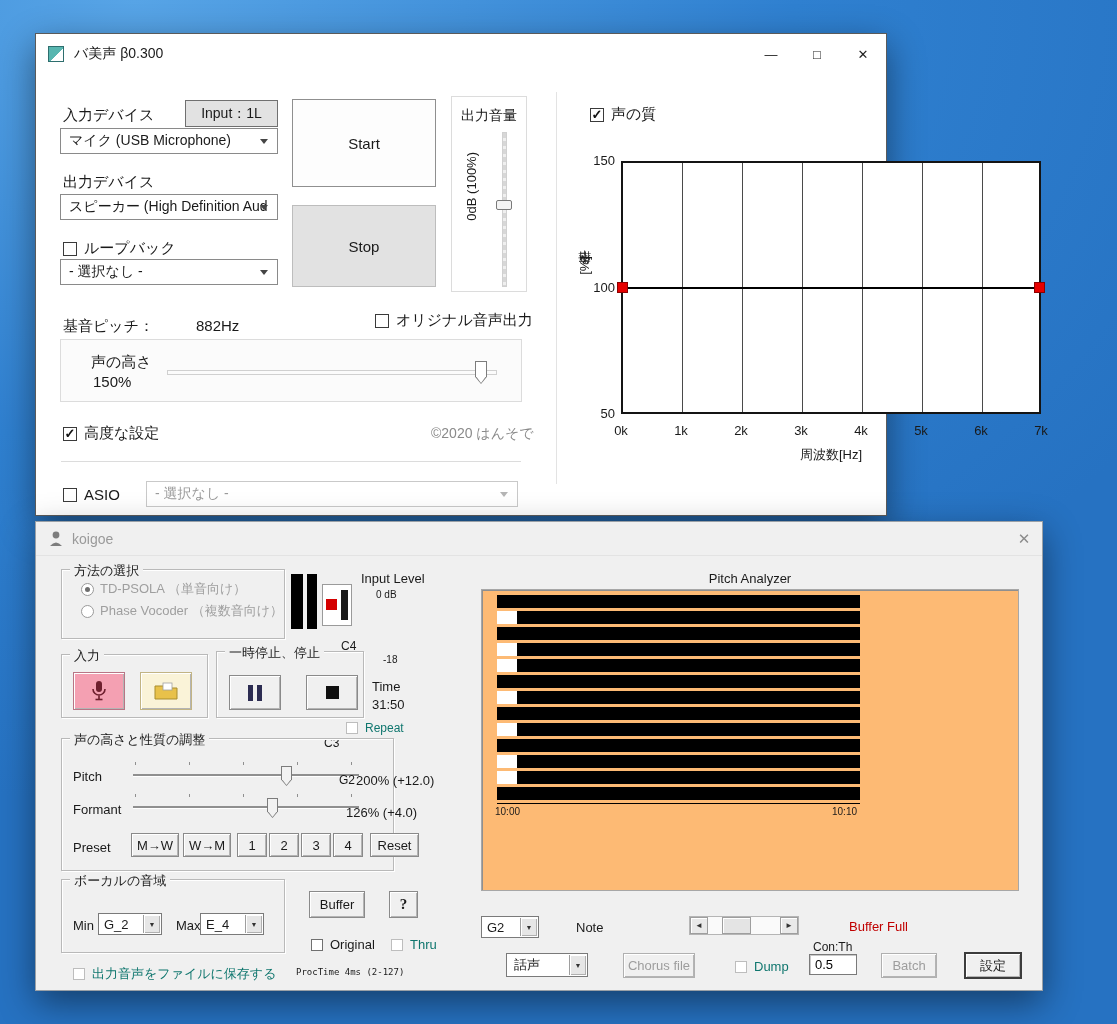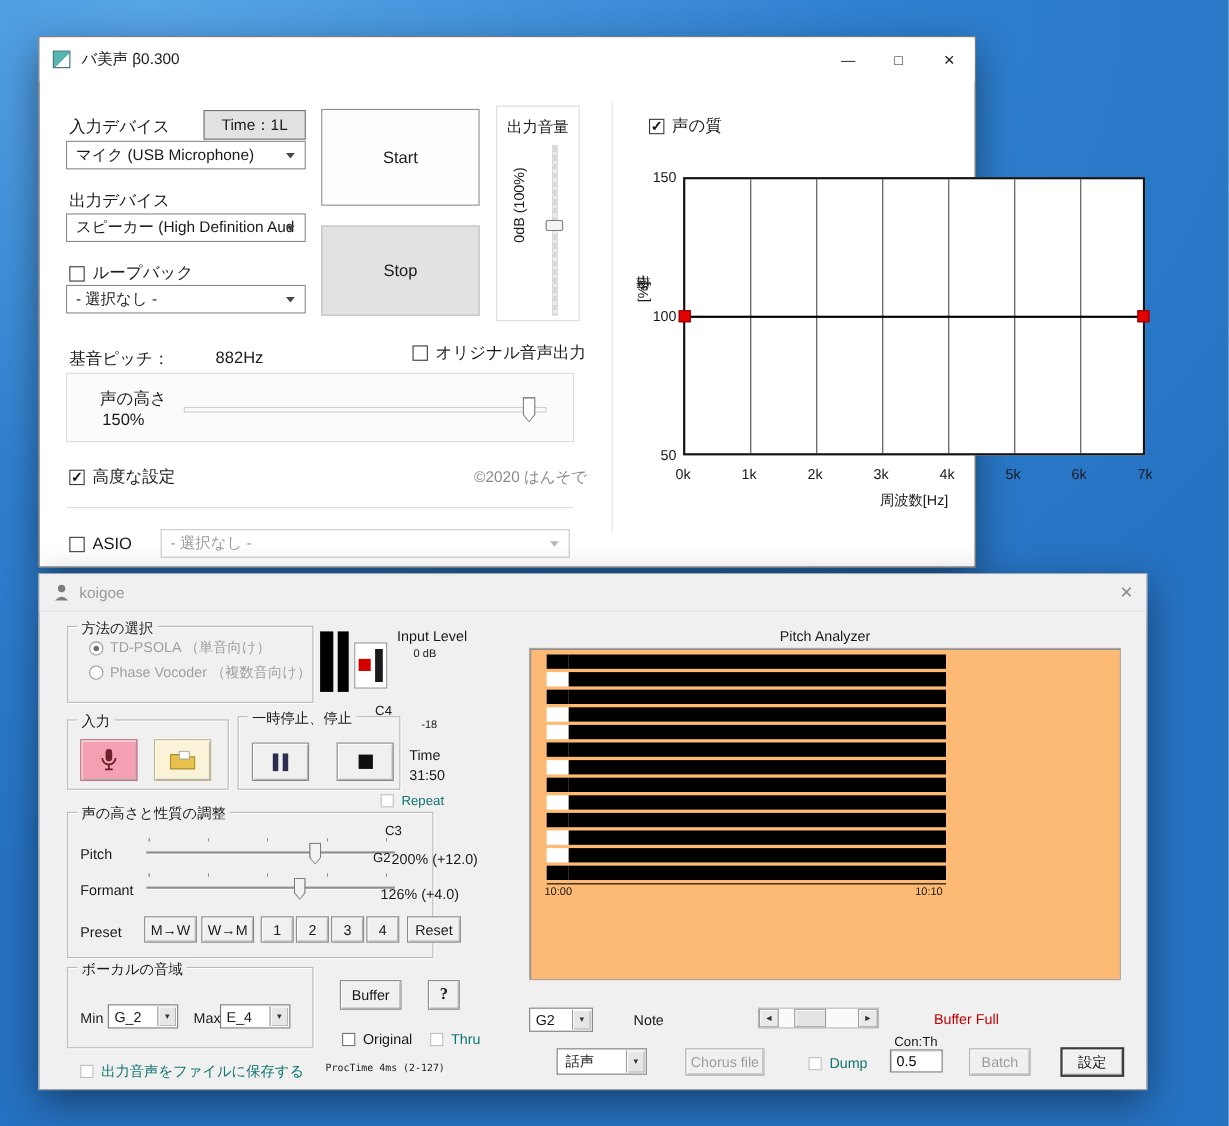--- a/index.html
+++ b/index.html
@@ -105,21 +105,21 @@
       <div class="winbtn">
           <span>□</span>
         </div>
       <div class="winbtn">
           <span>✕</span>
         </div>
     </div>
   </div>
 
   <div class="abs label15" style="left:27px; top:72px;">入力デバイス</div>
-  <div class="btn10 gray" style="left:149px; top:66px; width:93px; height:27px; font-size:14px; border-color:#707070;">Time：1L</div>
+  <div class="btn10 gray" style="left:149px; top:66px; width:93px; height:27px; font-size:14px; border-color:#707070;">Input：1L</div>
 
   <div class="combo10" style="left:24px; top:94px; width:218px; height:26px;">
     <span>マイク (USB Microphone)</span>
     <span class="tri"></span>
   </div>
 
   <div class="abs label15" style="left:27px; top:139px;">出力デバイス</div>
   <div class="combo10" style="left:24px; top:160px; width:218px; height:26px;">
     <span>スピーカー (High Definition Aud</span>
     <span class="tri"></span>
@@ -283,21 +283,21 @@
   </div>
 
   <div class="abs tiny" style="left:347px; top:132px;">-18</div>
   <div class="abs label13" style="left:336px; top:157px;">Time</div>
   <div class="abs label13" style="left:336px; top:175px;">31:50</div>
 
   <div class="cb small disabled" style="left:310px; top:199px; font-size:12px;">
     <span class="cbbox"></span>
     <span>Repeat</span>
   </div>
-  <div class="abs" style="left:314px; top:214px; font-size:12px;margin-top:12px;">C3</div>
+  <div class="abs" style="left:288px; top:214px; font-size:12px;">C3</div>
 
   <div class="groupbox" style="left:25px; top:216px; width:333px; height:133px;">
     <span class="gbtitle">声の高さと性質の調整</span>
   </div>
   <div class="abs label13" style="left:37px; top:247px;">Pitch</div>
   <div class="cslider" style="left:95px; top:239px; width:230px; height:26px;">
     <div class="ticks"></div>
     <div class="channel"></div>
     <div class="thumb-outer" style="left:150px; top:5px; width:11px; height:20px;">
         <div class="thumb-inner" style="background:#f2f2f2;"></div>

